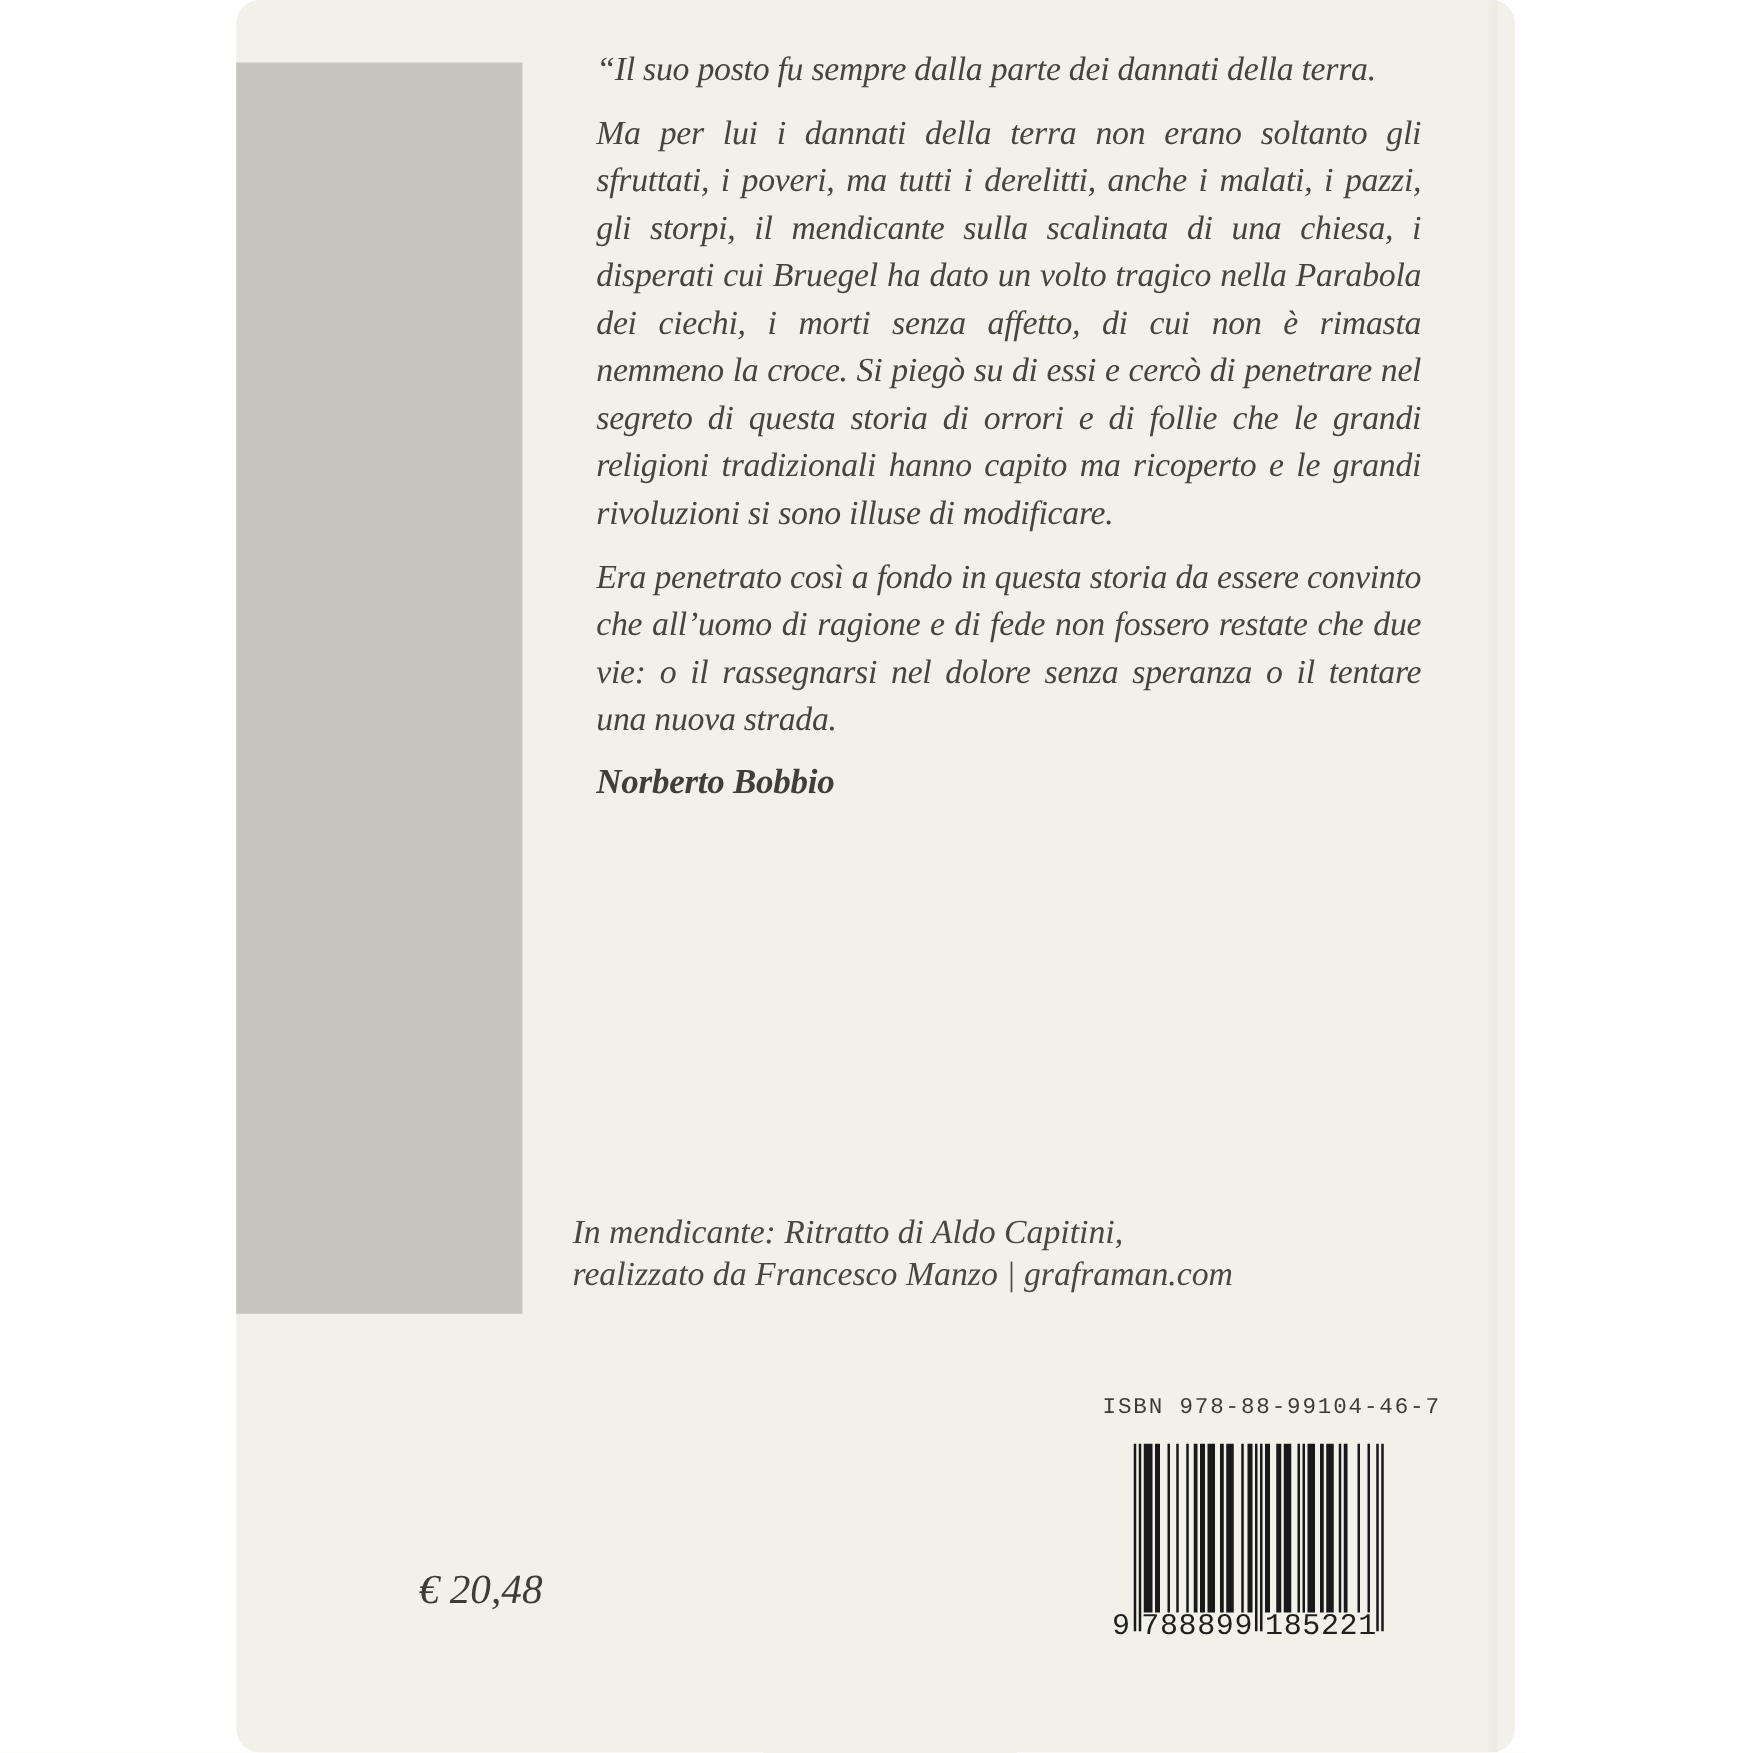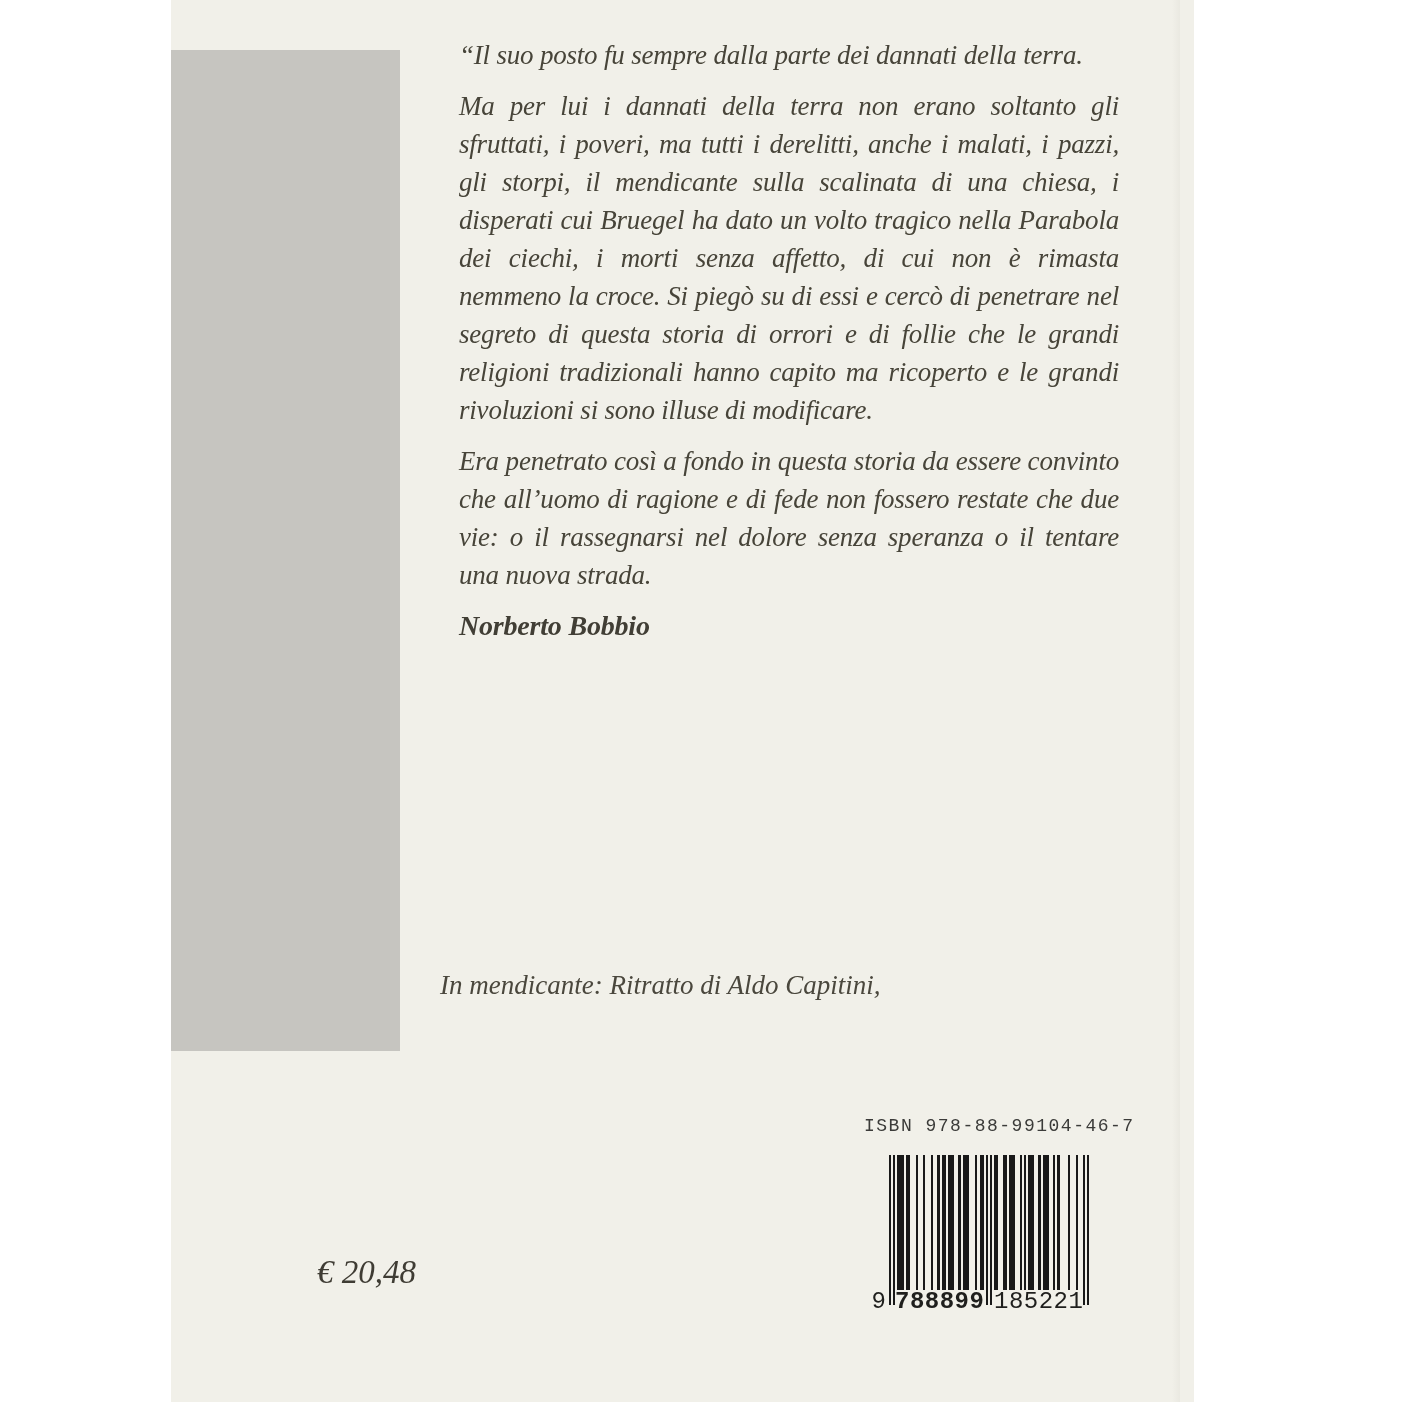--- a/index.html
+++ b/index.html
@@ -12,25 +12,26 @@
     font-family: "Liberation Serif", serif;
   }
   .stage {
     position: relative;
     width: 1402px;
     height: 1402px;
     background: #ffffff;
   }
   .page {
     position: absolute;
-    left: 171px;
+    left: 189px;
     top: 0;
     width: 1023px;
     height: 1402px;
     background: #f1f0e9;
+    border-radius: 19px;
   }
   .page::after { 
     content: "";
     position: absolute;
     right: 14px;
     top: 0;
     bottom: 0;
     width: 8px;
     background: linear-gradient(to right, rgba(0,0,0,0), rgba(120,115,100,0.06));
   }
@@ -115,40 +116,41 @@
     top: 135px;
     font-family: "Liberation Mono", monospace;
     font-size: 24px;
     line-height: 24px;
     color: #1f1f1d;
     text-align: center;
     letter-spacing: 0.5px;
     white-space: nowrap;
   }
   .ean-first  { left: -18px; width: 16px; }
-  .ean-group1 { left: 6px;  width: 89px; font-weight: bold; }
+  .ean-group1 { left: 6px;  width: 89px; }
   .ean-group2 { left: 105px; width: 89px; }
 </style>
 </head>
 <body>
 
 <div class="stage">
   <div class="page">
 
     <div class="stripe"></div>
 
     <div class="quote">
       <p class="oneline">“Il suo posto fu sempre dalla parte dei dannati della terra.</p>
       <p>Ma per lui i dannati della terra non erano soltanto gli sfruttati, i poveri, ma tutti i derelitti, anche i malati, i pazzi, gli storpi, il mendicante sulla scalinata di una chiesa, i disperati cui Bruegel ha dato un volto tragico nella Parabola dei ciechi, i morti senza affetto, di cui non è rimasta nemmeno la croce. Si piegò su di essi e cercò di penetrare nel segreto di questa storia di orrori e di follie che le grandi religioni tradizionali hanno capito ma ricoperto e le grandi rivoluzioni si sono illuse di modificare.</p>
       <p>Era penetrato così a fondo in questa storia da essere convinto che all’uomo di ragione e di fede non fossero restate che due vie: o il rassegnarsi nel dolore senza speranza o il tentare una nuova strada.</p>
       <div class="attribution">Norberto Bobbio</div>
     </div>
 
     <div class="credit">
       <div>In mendicante: Ritratto di Aldo Capitini,</div>
+      <div>realizzato da Francesco Manzo | graframan.com</div>
     </div>
 
     <div class="barcode-wrap">
       <div class="isbn-label">ISBN 978-88-99104-46-7</div>
       <div class="bars" id="barcode-bars">
         <span class="ean-digit ean-first">9</span>
         <span class="ean-digit ean-group1">788899</span>
         <span class="ean-digit ean-group2">185221</span>
       <div class="bar" style="left: 0px; width: 2.11px; height: 150px;"></div>
           <div class="bar" style="left: 4.21px; width: 2.11px; height: 150px;"></div>

